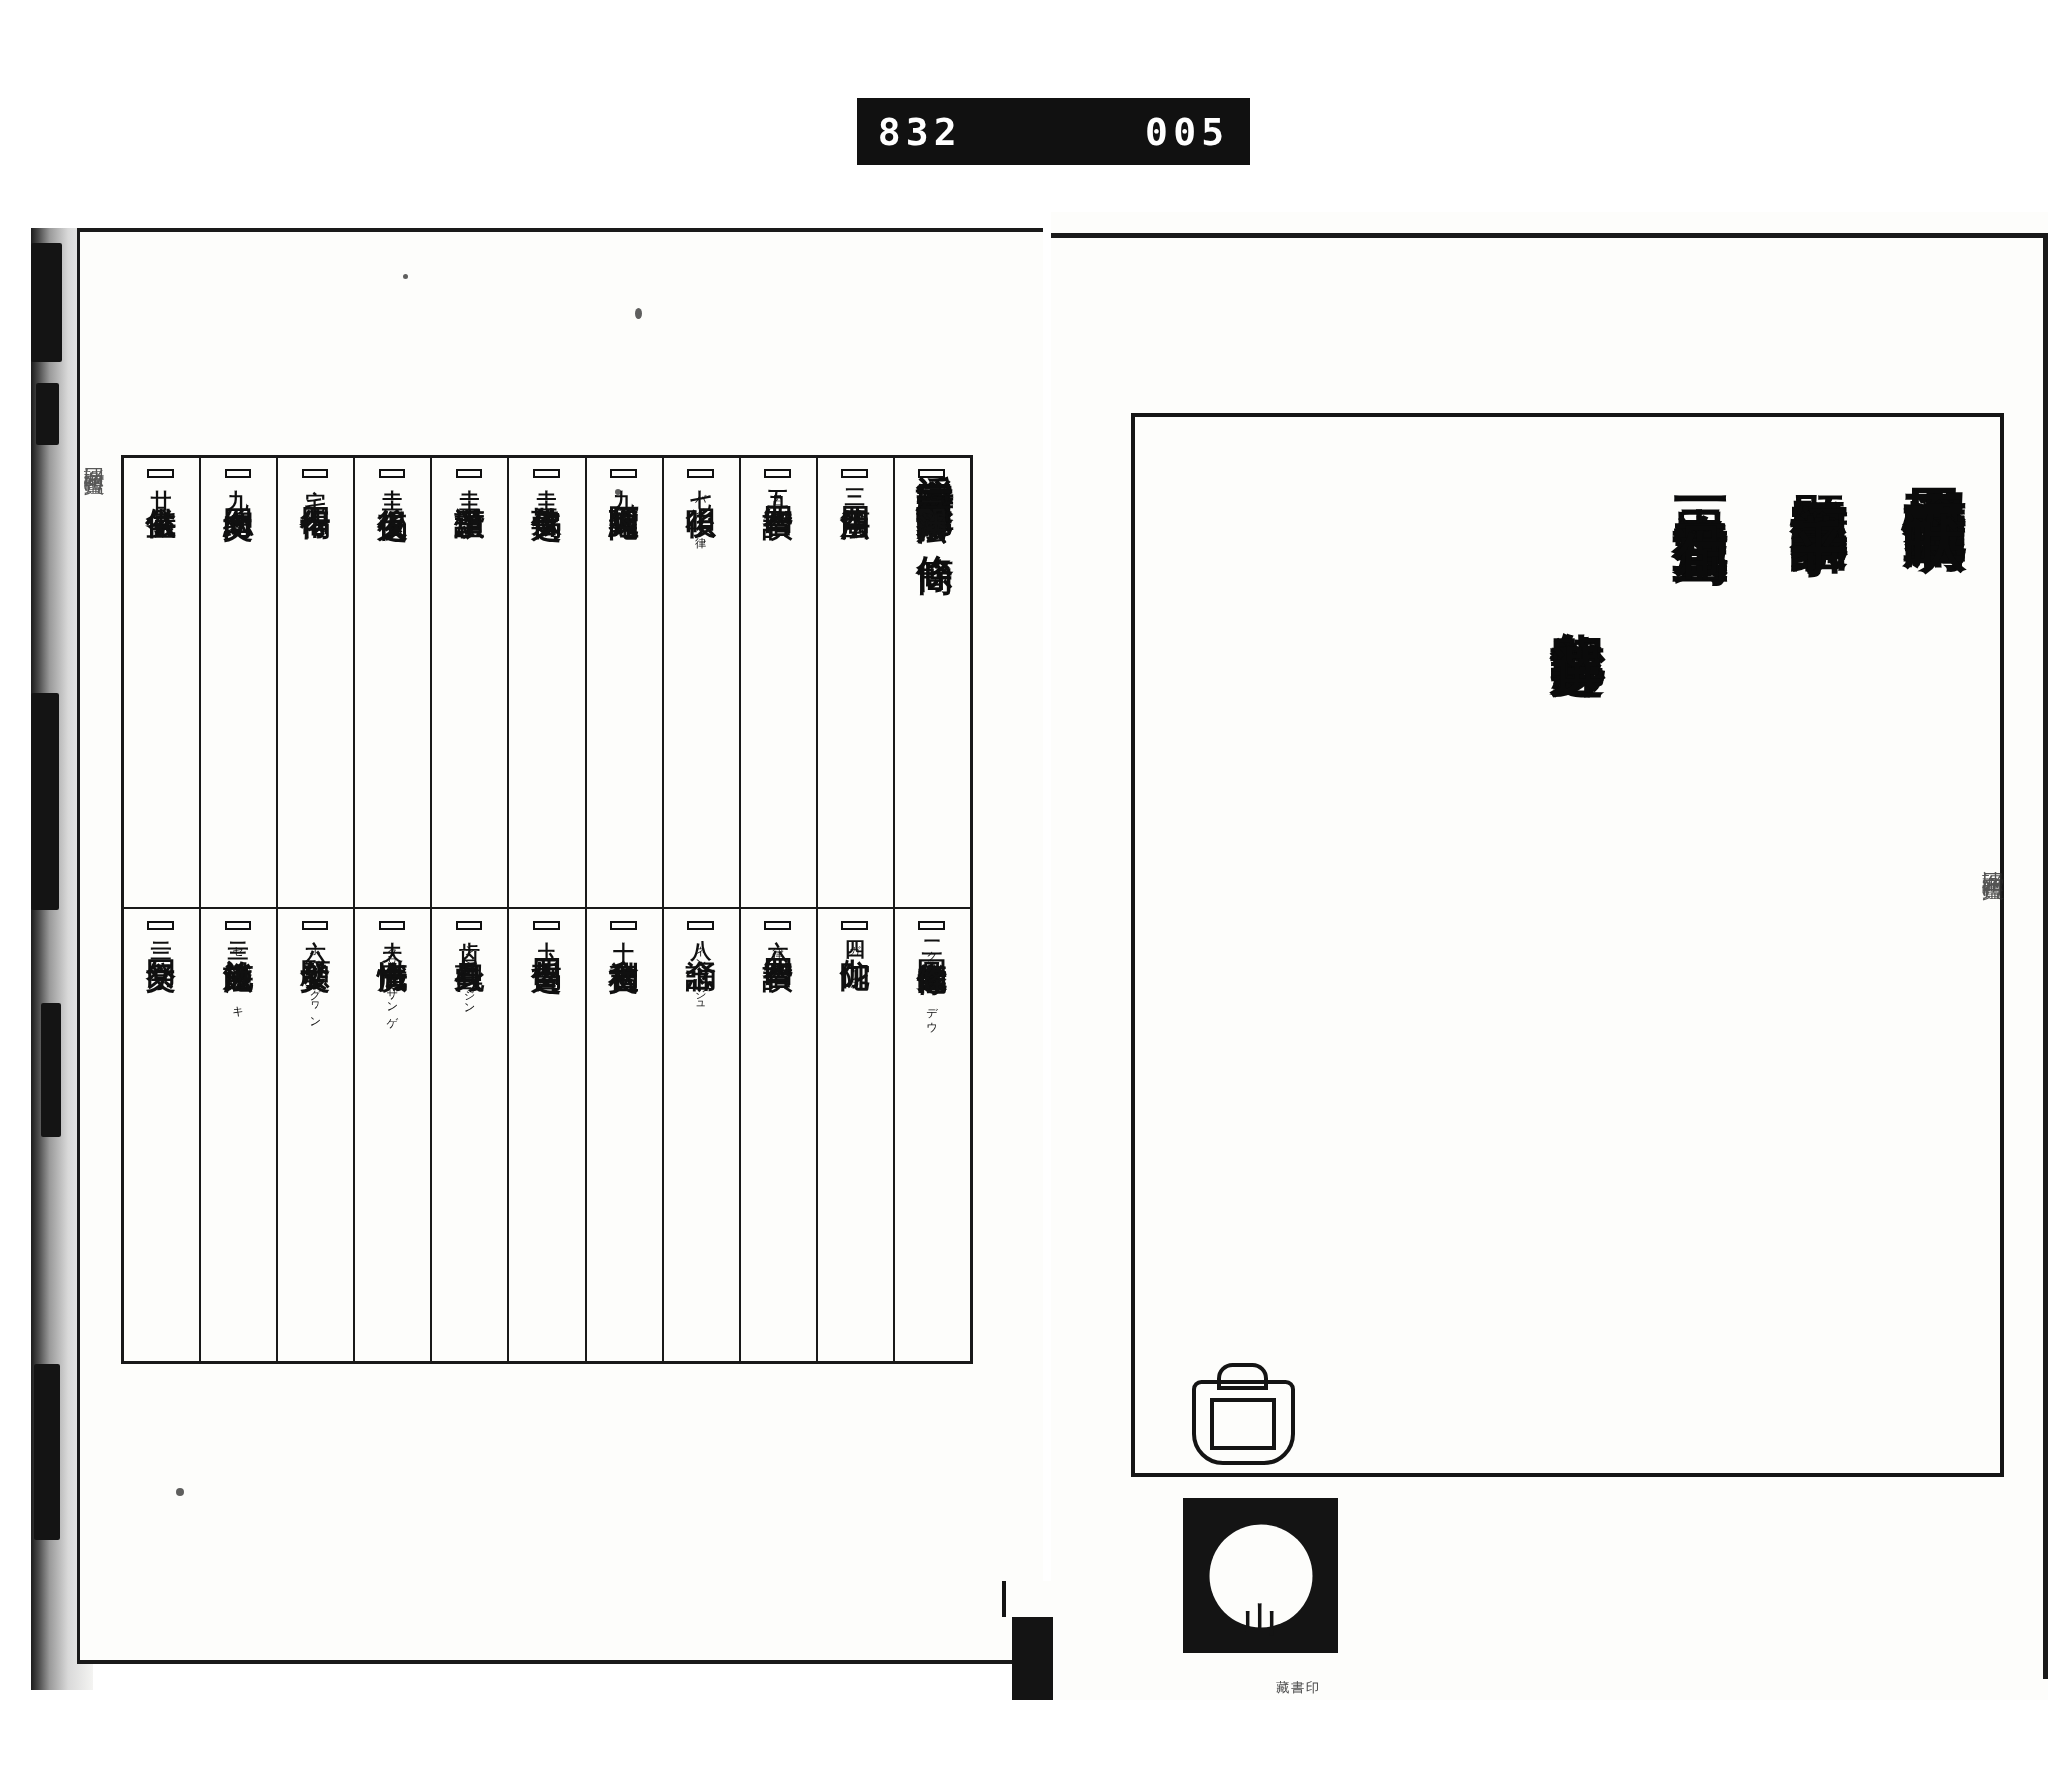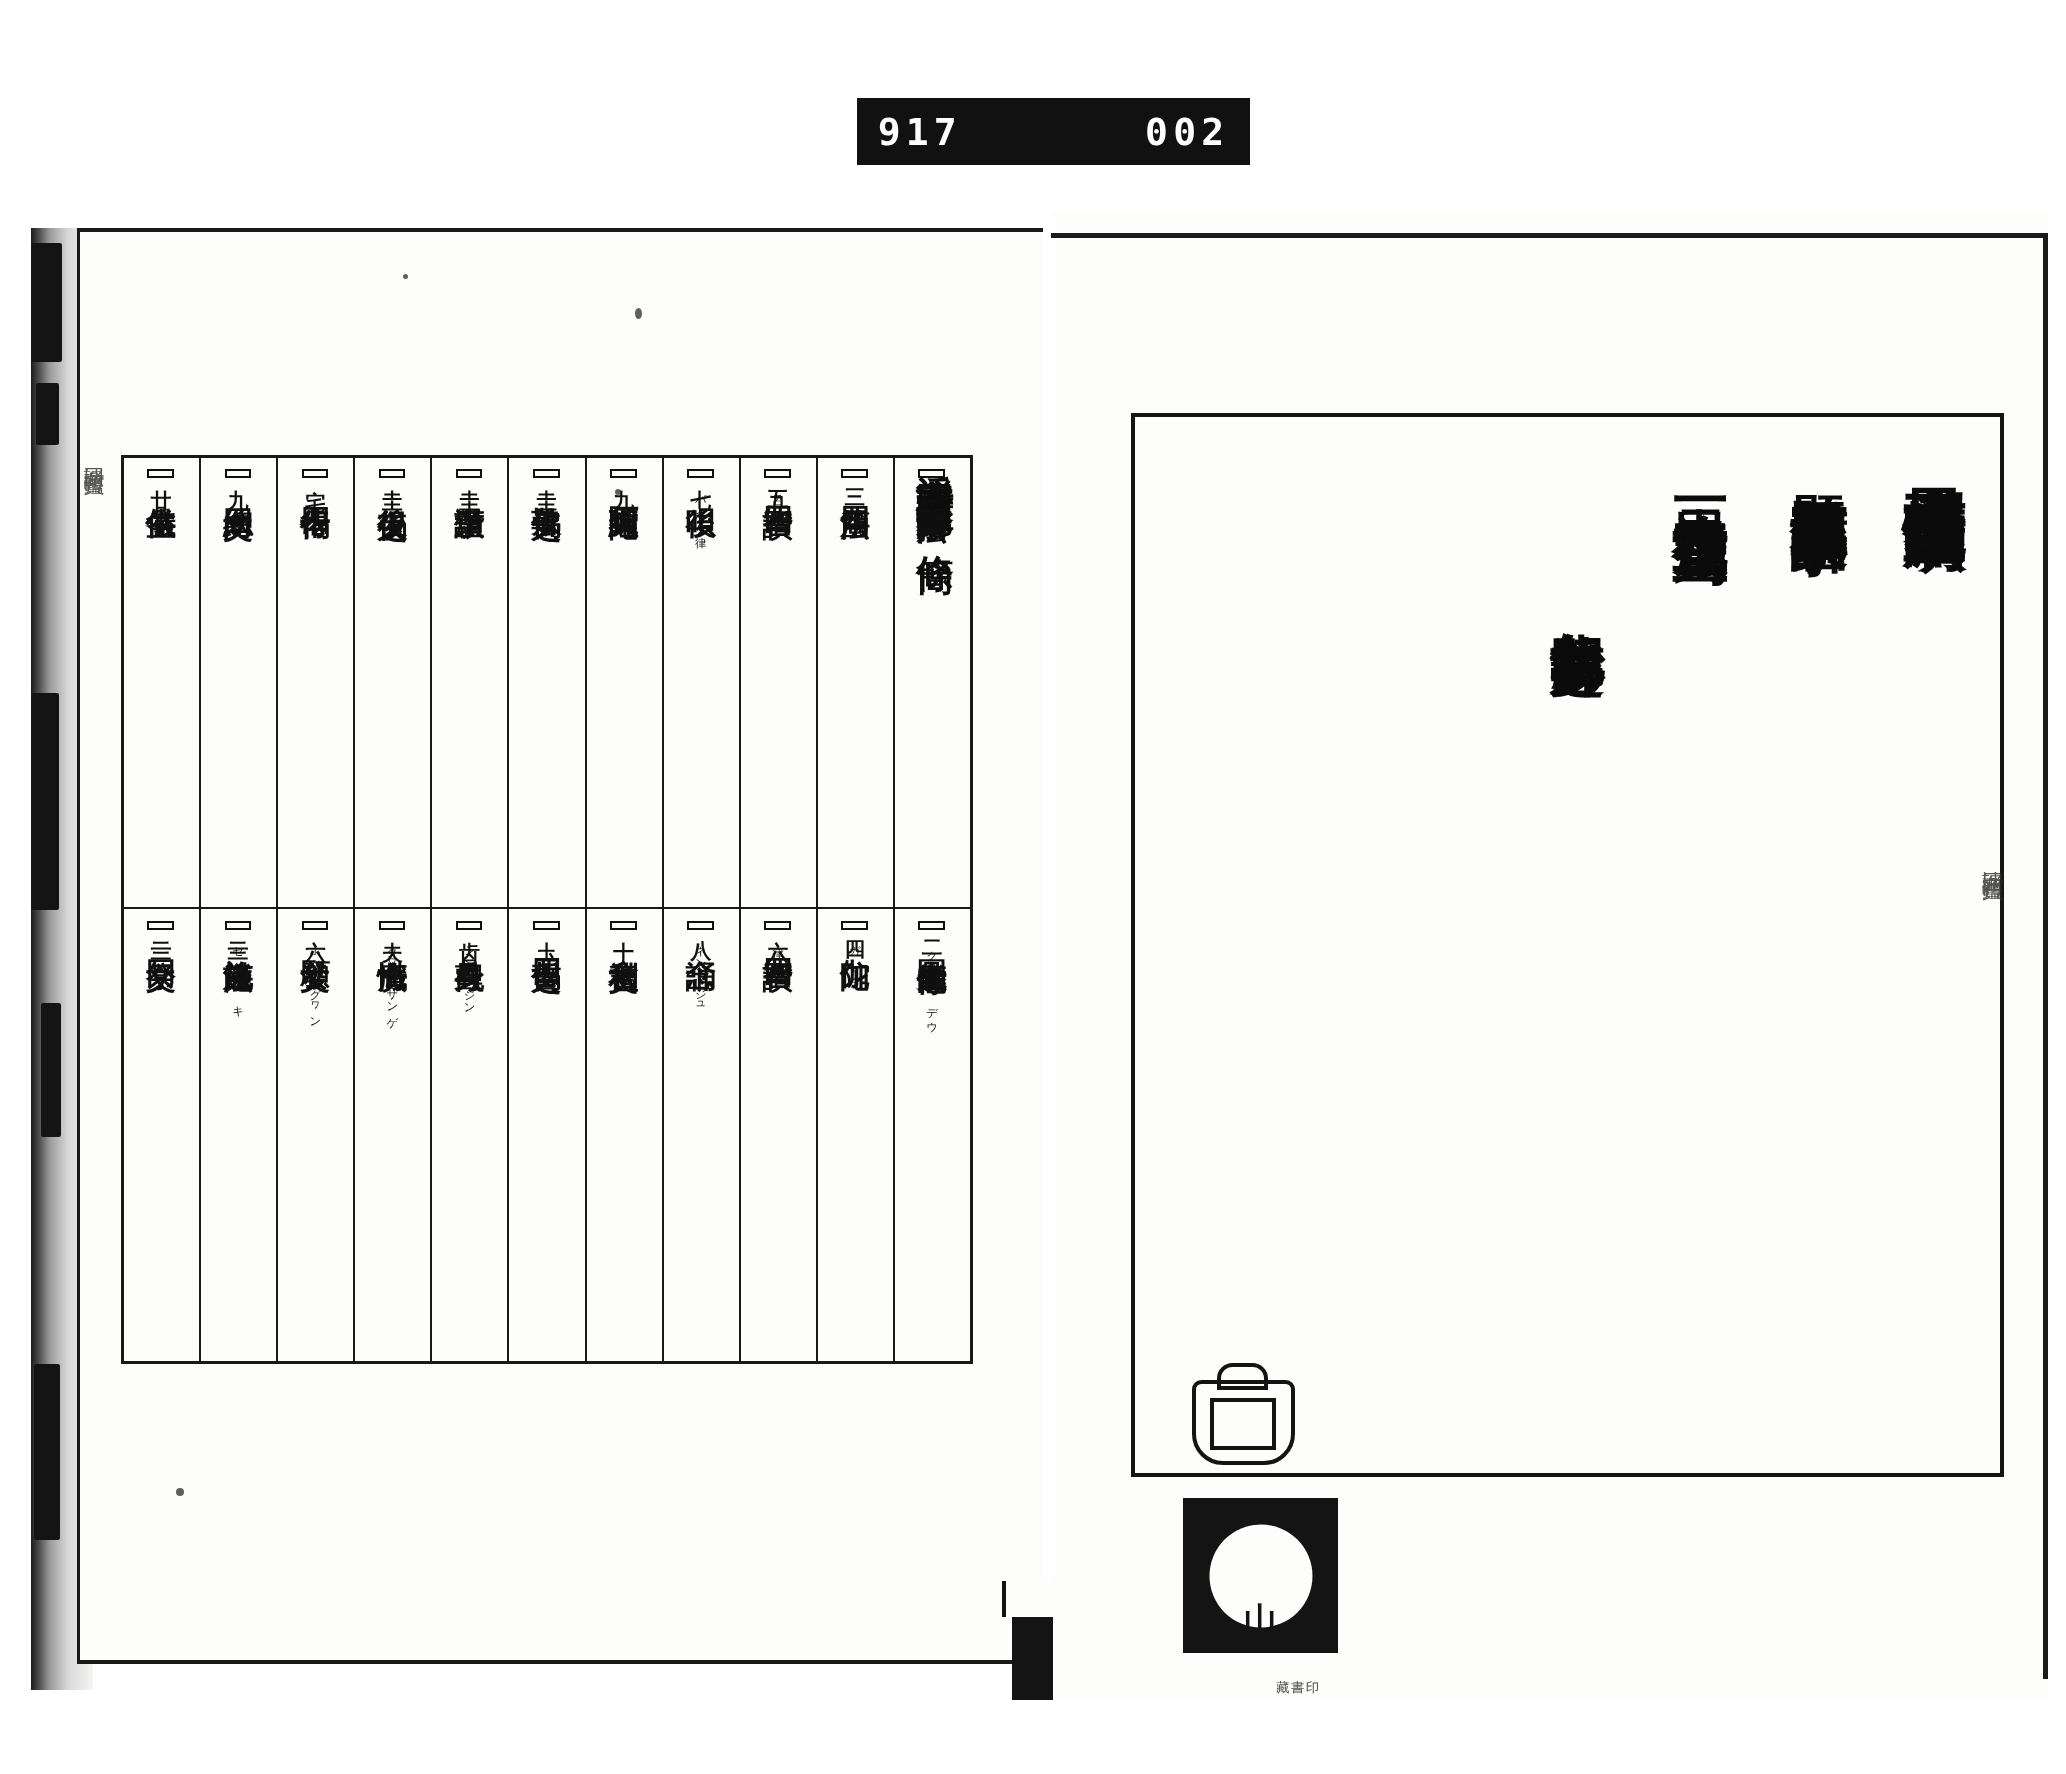--- a/index.html
+++ b/index.html
@@ -322,22 +322,22 @@
     width: 52px;
     height: 36px;
     background: #fdfdfb;
     border-left: 4.1px solid #141414;
   }
 </style>
 </head>
 <body>
 
 <div id="film-header">
-  <span class="num">917</span>
-  <span class="num">002</span>
+  <span class="num">832</span>
+  <span class="num">005</span>
 </div>
 
 <div id="spread">
 
   <div id="left-leaf">
     <div class="gutter">
       <div class="gutter-blob" style="left:0px;  top:15.5px;  width:31px; height:119px;"></div>
       <div class="gutter-blob" style="left:5.2px; top:155px; width:23px; height:62px;"></div>
       <div class="gutter-blob" style="left:0px;  top:465px; width:28px; height:217px;"></div>
       <div class="gutter-blob" style="left:10.3px; top:775px;width:19.6px; height:134px;"></div>

